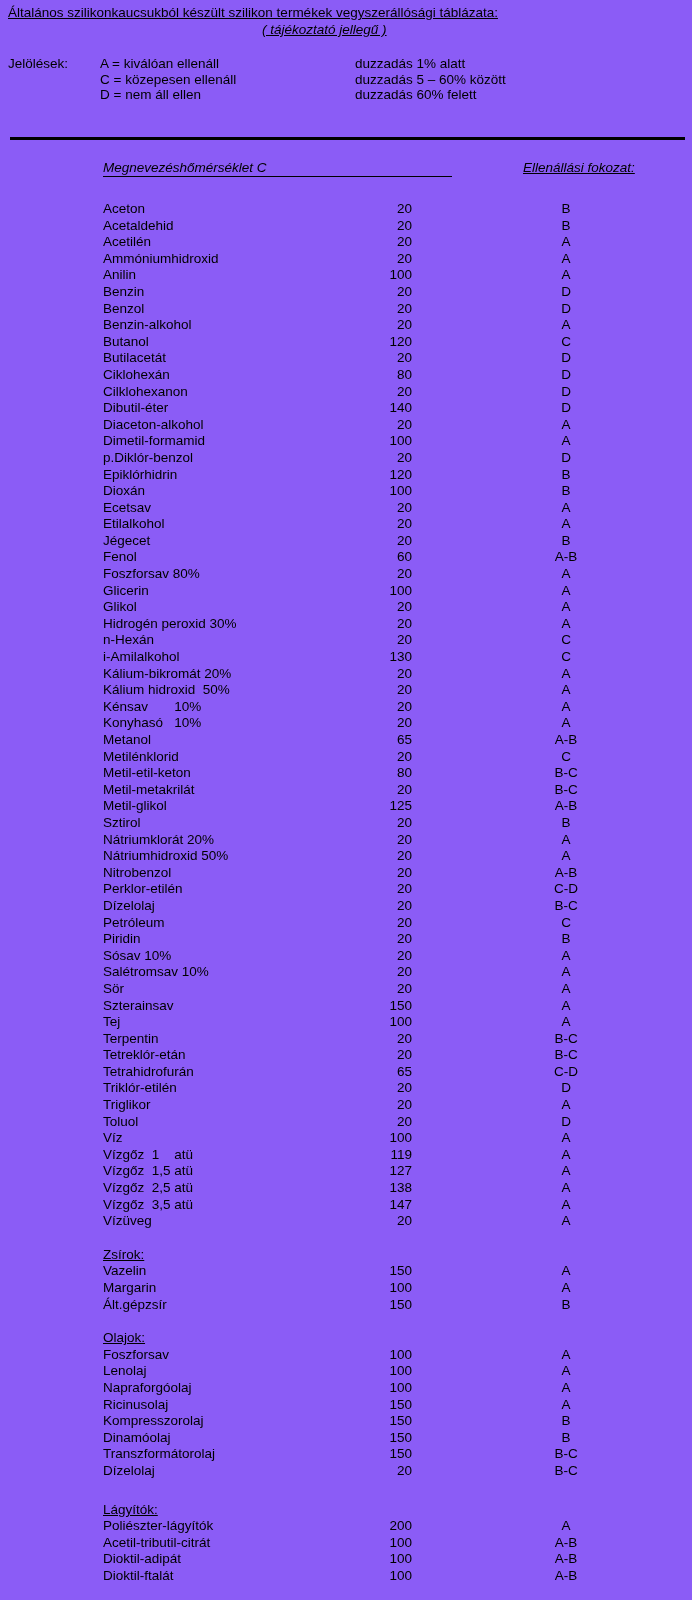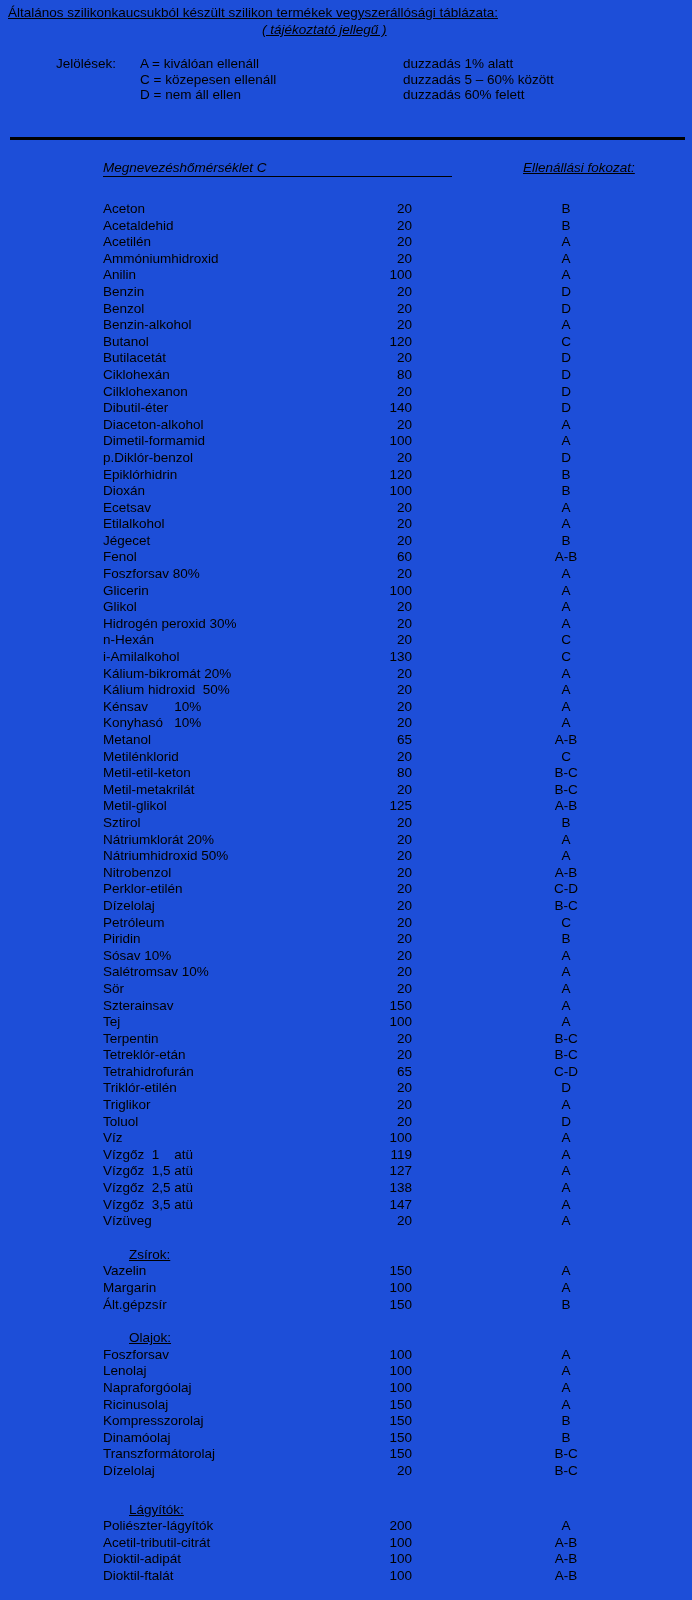--- a/index.html
+++ b/index.html
@@ -1,42 +1,42 @@
 <!DOCTYPE html>
 <html><head>
 <meta charset="utf-8">
 <style>
   html, body { margin: 0; padding: 0; background: #ffffff; }
   .page {
     position: relative;
     width: 692px;
     height: 1600px;
-    background: #1d4ed8;
+    background: #8b5cf6;
     color: #000000;
     font-family: "Liberation Sans", sans-serif;
     font-size: 13.5px;
     overflow: hidden;
   }
   .title1 {
     position: absolute;
     top: 5px; left: 8px;
     text-decoration: underline;
     white-space: pre;
   }
   .title2 {
     position: absolute;
     top: 22px; left: 262px;
     text-decoration: underline;
     white-space: pre;
     font-style: italic;
   }
   .legend { position: absolute; top: 56px; left: 0; width: 692px; }
-  .legend-row { position: relative; height: 15.5px; margin-left: 48px; }
+  .legend-row { position: relative; height: 15.5px; }
   .leg-label { position: absolute; left: 8px; white-space: pre; }
-  .leg-code  { position: absolute; left: 92px; white-space: pre; }
+  .leg-code  { position: absolute; left: 100px; white-space: pre; }
   .leg-swell { position: absolute; left: 355px; white-space: pre; }
   .rule {
     position: absolute;
     top: 137px; left: 10px;
     width: 675px; height: 3px;
     background: #000000;
   }
   .table-header { position: absolute; top: 160px; left: 0; width: 692px; height: 18px; }
   .hdr-left {
     position: absolute;
@@ -56,21 +56,21 @@
     white-space: pre;
     text-align: center;
   }
   .table-body { position: absolute; top: 201px; left: 0; width: 549px; }
   .section ~ .section { margin-top: 17px; }
   .section:last-of-type { margin-top: 22px; }
   .row { position: relative; height: 16.6px; line-height: 16.6px; }
   .name  { position: absolute; left: 103px; white-space: pre; }
   .temp  { position: absolute; left: 330px; width: 82px; text-align: right; white-space: pre; }
   .grade { position: absolute; left: 520px; width: 92px; text-align: center; white-space: pre; }
-  .section-header { text-decoration: underline; margin-left: 26px; }
+  .section-header { text-decoration: underline; }
 </style>
 </head>
 <body>
 
 <div class="page">
 
   <div class="title1">Általános szilikonkaucsukból készült szilikon termékek vegyszerállósági táblázata:</div>
   <div class="title2">( tájékoztató jellegű )</div>
 
   <div class="legend">

